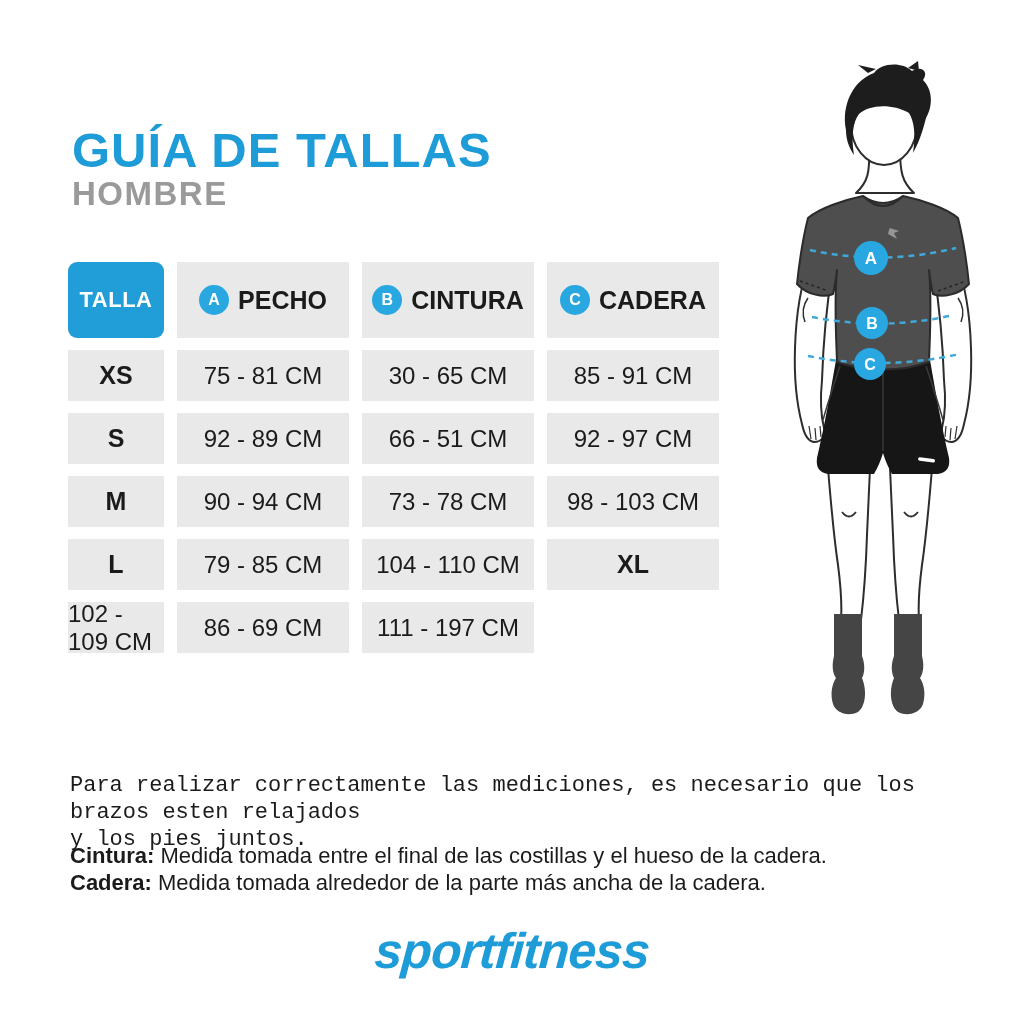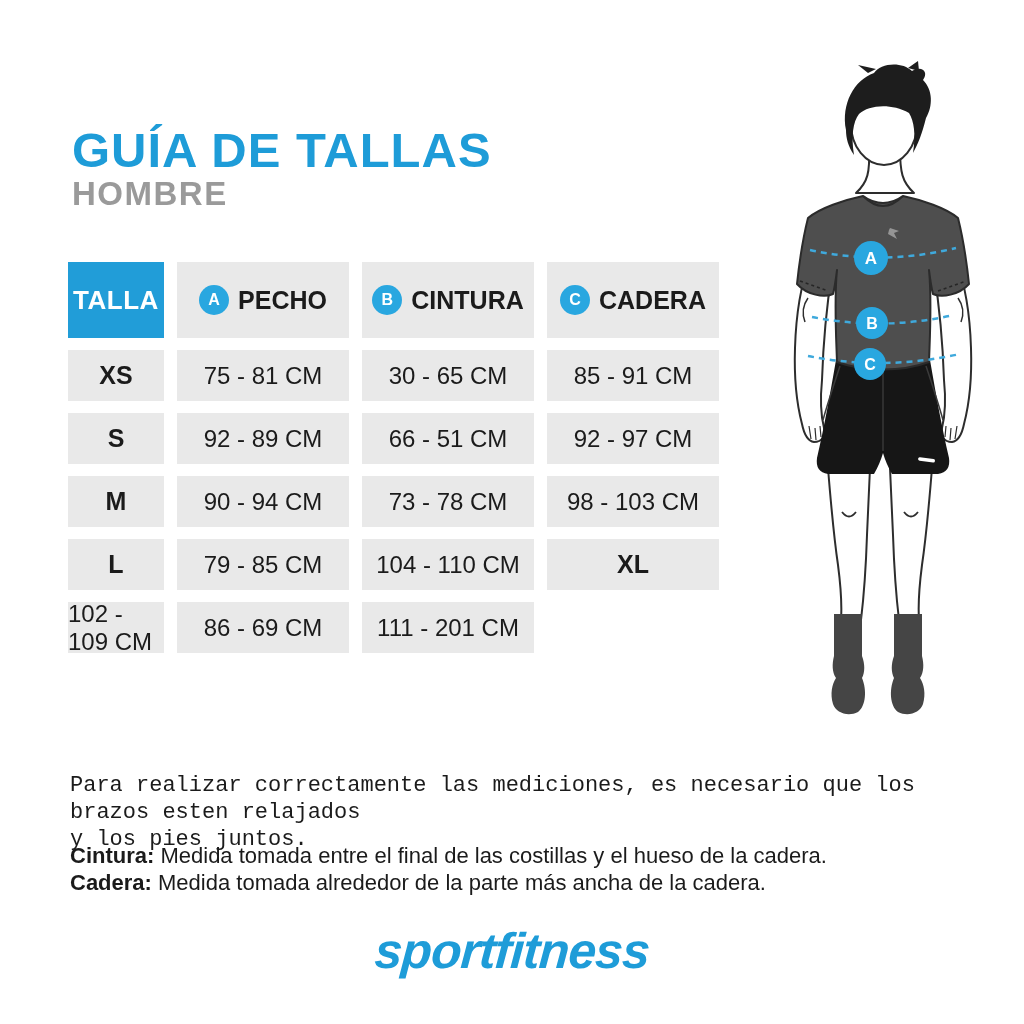--- a/index.html
+++ b/index.html
@@ -12,21 +12,21 @@
   .title { font-size:49px; font-weight:bold; color:#1e9cd8; letter-spacing:1px; line-height:1.0; }
   .subtitle { font-size:33px; font-weight:bold; color:#9a9a9a; letter-spacing:1.5px; margin-top:0; }
 
   
   .size-table { position:absolute; left:68px; top:262px; display:grid;
     grid-template-columns:96px 172px 172px 172px;
     grid-template-rows:76px 51px 51px 51px 51px 51px;
     gap:12px 13px; }
   .cell { background:#e9e9e9; display:flex; align-items:center; justify-content:center;
     font-size:24px; color:#1b1b1b; }
-  .cell.corner { background:#219dd8; color:#ffffff; font-weight:bold; font-size:26px; letter-spacing:0.5px; }
+  .cell.corner { background:#219dd8; color:#ffffff; font-weight:bold; font-size:22px; letter-spacing:0.5px;border-radius:9px; }
   .cell.colhead { font-weight:bold; font-size:25px; gap:9px; }
   .cell.size { font-weight:bold; font-size:25px; }
   .marker-dot { width:30px; height:30px; border-radius:50%; background:#29a7e0; color:#ffffff;
     display:flex; align-items:center; justify-content:center; font-size:16px; font-weight:bold; flex:0 0 auto; }
 
   
   .figure { position:absolute; left:770px; top:60px; width:230px; height:690px; }
   .figure svg { width:100%; height:100%; display:block; }
 
   
@@ -80,21 +80,21 @@
     <div class="cell">73 - 78 CM</div>
     <div class="cell">98 - 103 CM</div>
 
     <div class="cell size">L</div>
     <div class="cell">79 - 85 CM</div>
     <div class="cell">104 - 110 CM</div>
 
     <div class="cell size">XL</div>
     <div class="cell">102 - 109 CM</div>
     <div class="cell">86 - 69 CM</div>
-    <div class="cell">111 - 201 CM</div>
+    <div class="cell">111 - 197 CM</div>
   </div>
 
   <div class="figure">
     <svg viewBox="0 0 230 690" xmlns="http://www.w3.org/2000/svg">
 
       <path d="M 99,88 C 100,112 98,122 86,133 L 144,133 C 132,122 130,112 130,88 Z" fill="#ffffff" stroke="#2d2d2d" stroke-width="2" stroke-linejoin="round"></path>
 
       <ellipse cx="114" cy="64" rx="33" ry="41" fill="#ffffff" stroke="#2d2d2d" stroke-width="2"></ellipse>
 
       <path d="M 76,70 C 71,44 84,20 104,13 C 110,3 132,1 142,11 C 152,5 159,12 153,20 C 163,30 163,46 156,58 C 152,74 148,84 143,93 C 146,74 144,61 139,53 C 121,43 99,45 89,54 C 83,62 81,76 84,95 C 78,86 76,78 76,70 Z" fill="#1d1d1d"></path>

